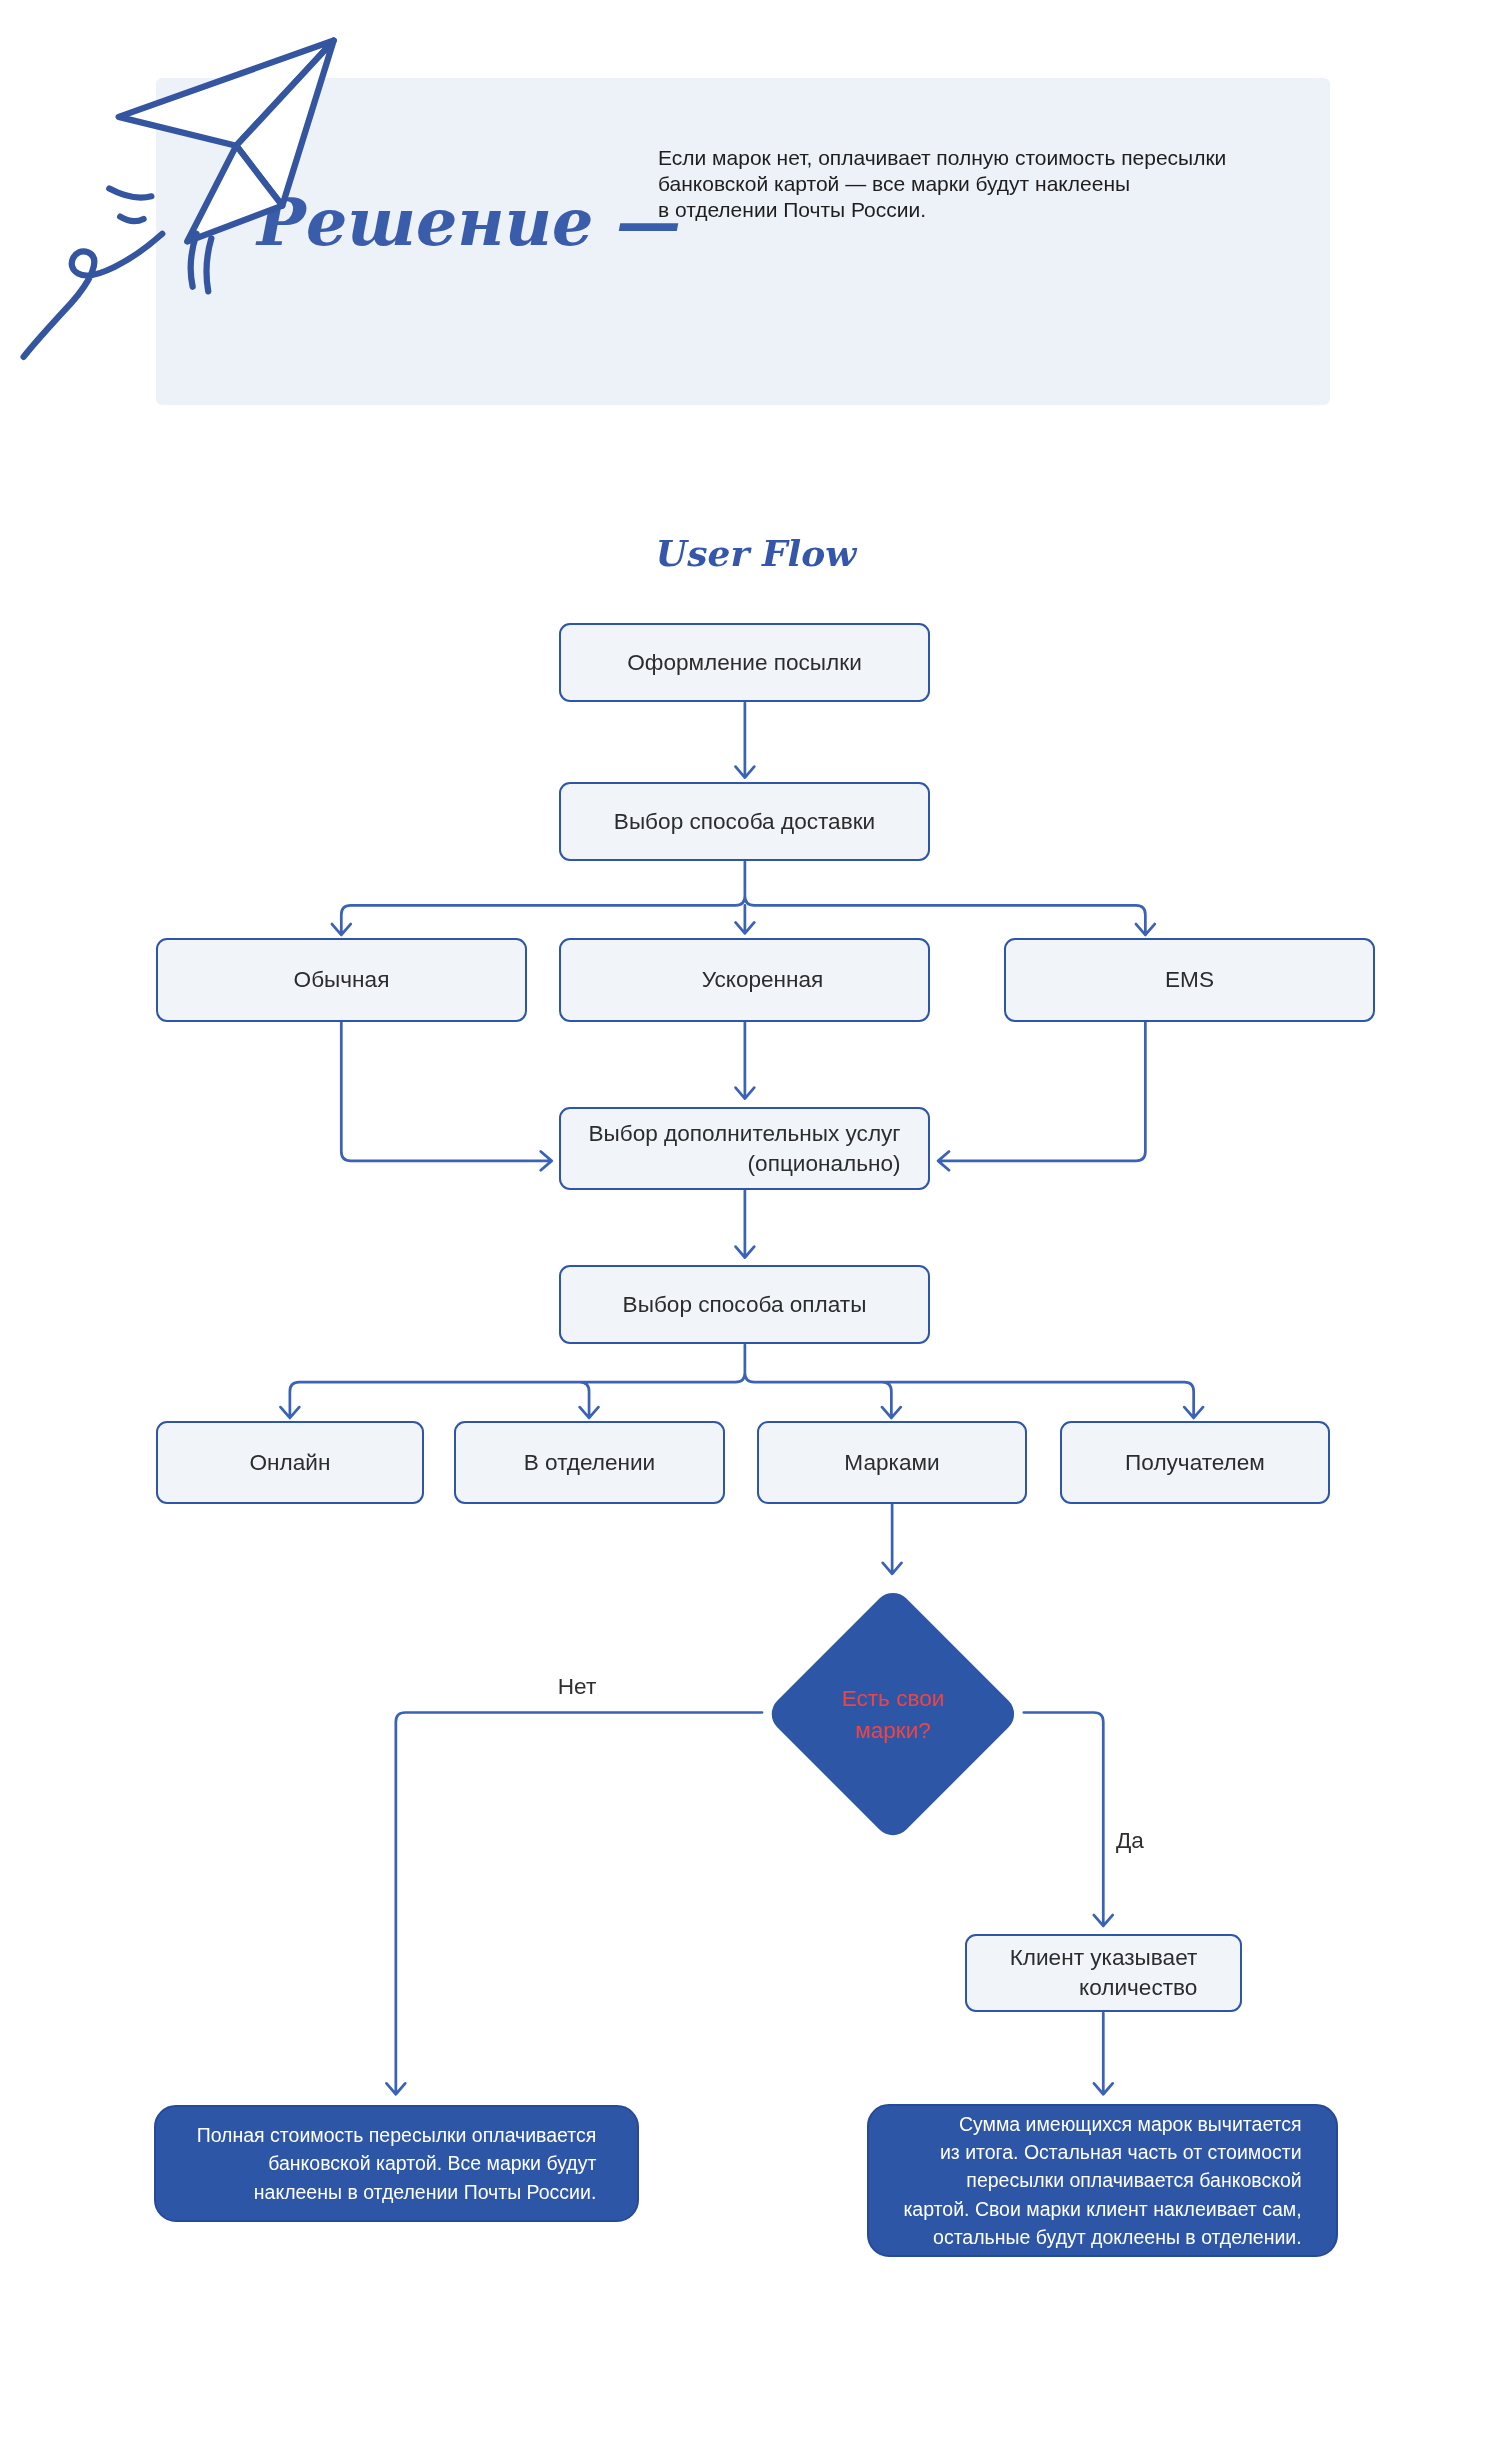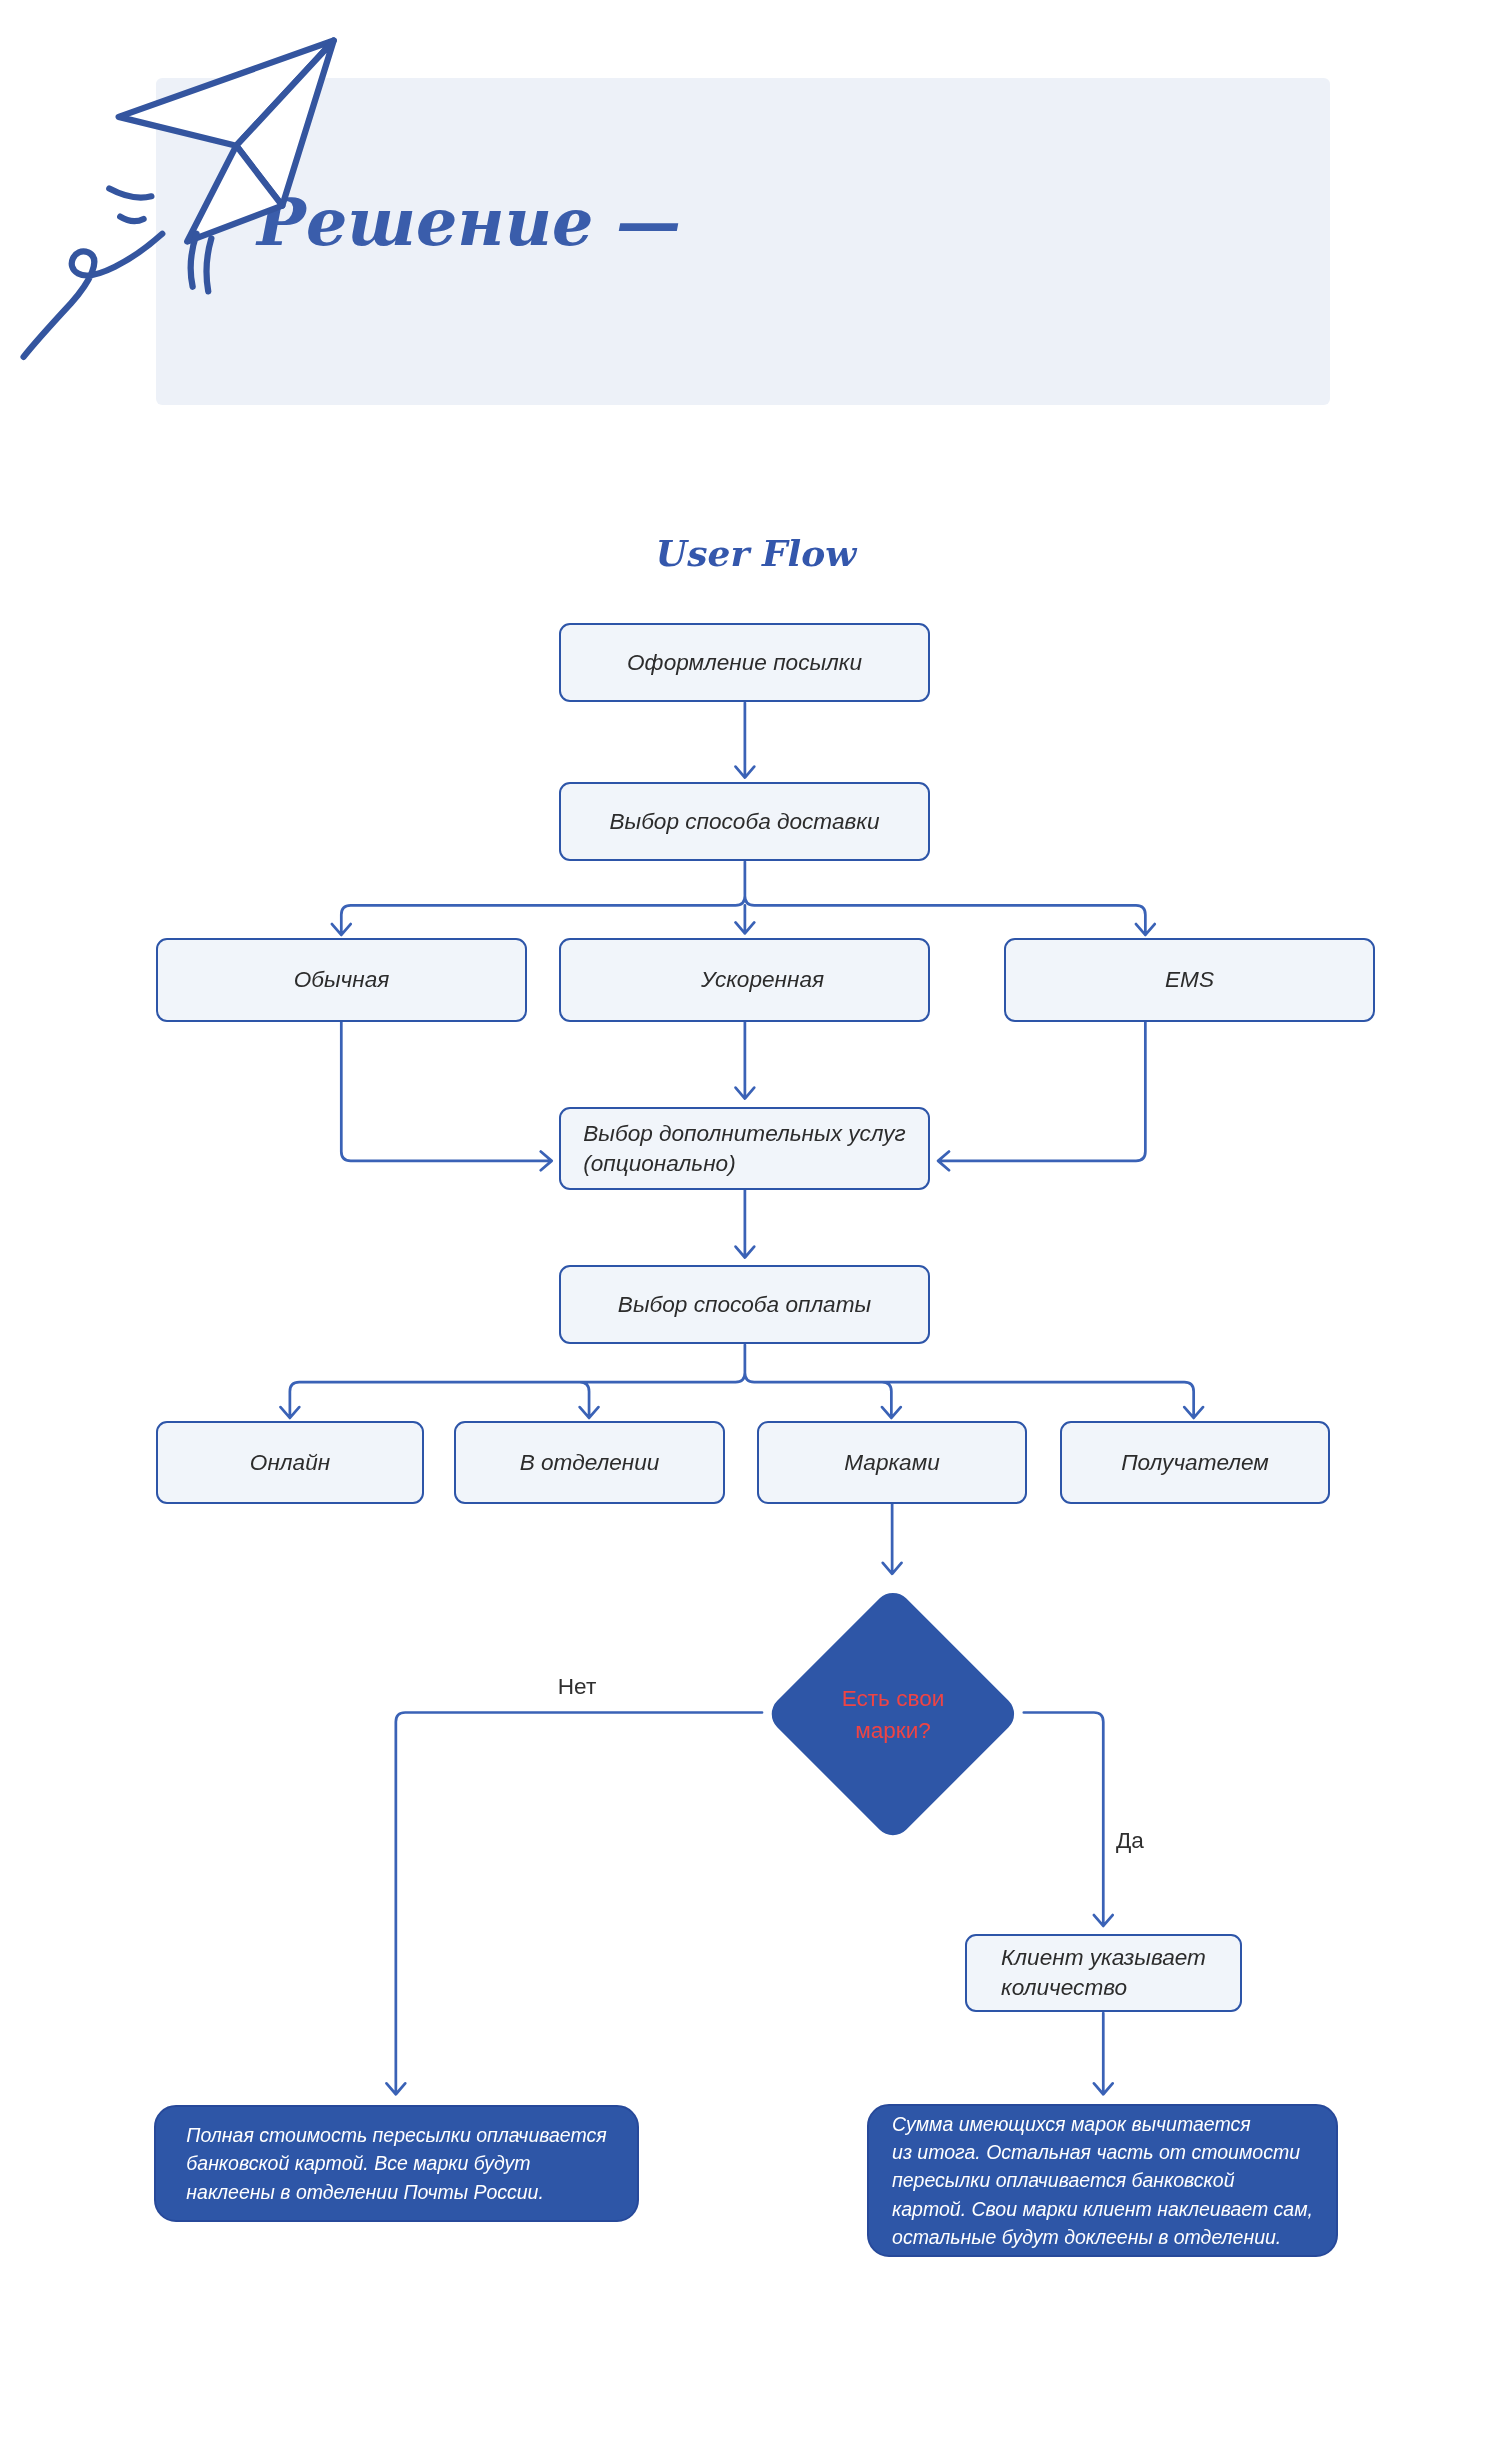--- a/index.html
+++ b/index.html
@@ -14,23 +14,23 @@
         font-size:65px;line-height:1.1;color:#3a5dab;white-space:nowrap;}
   .intro{left:658px;top:145px;width:592px;color:#1e1e1e;font-size:21px;line-height:1.23;}
   .intro p{margin:0 0 12.5px 0;white-space:pre-line;}
 
   
   .userflow-title{left:592px;top:524px;width:312px;height:55px;margin:8px;text-align:center;
         font-family:"DejaVu Serif","Liberation Serif",serif;font-style:italic;font-weight:700;
         font-size:36px;color:#3457ac;}
 
   
-  .node{display:flex;align-items:center;justify-content:center;text-align:left;
+  .node{display:flex;align-items:center;justify-content:center;text-align:right;
         background:#f1f5fa;border:2.3px solid #2d55a8;border-radius:11px;
-        color:#2c2c2c;font-size:22.6px;line-height:1.32;white-space:pre-line;z-index:3;font-style:italic;}
+        color:#2c2c2c;font-size:22.6px;line-height:1.32;white-space:pre-line;z-index:3;}
   .result{background:#2e56a7;border:2.3px solid #27499a;border-radius:22px;color:#ffffff;
         font-size:19.5px;line-height:1.45;padding:4.7px 11px;}
   .diamond-label{display:flex;align-items:center;justify-content:center;text-align:center;
         color:#ef4444;font-size:22.6px;line-height:1.38;white-space:pre-line;z-index:4;background:transparent;}
   .branch-label{color:#2f2f2f;font-size:22.6px;z-index:4;}
 
   svg{position:absolute;}
   .connectors{left:0;top:0;z-index:2;}
   .plane{left:0;top:0;z-index:2;}
   .stroke{stroke:#3a62b6;stroke-width:3.5;fill:none;stroke-linecap:round;stroke-linejoin:round;}
@@ -50,20 +50,23 @@
     <path class="plane-line" fill="none" stroke-width="7" d="M140,242 Q170,258 194,252"></path>
     <path class="plane-line" fill="none" stroke-width="7" d="M154,278 Q170,288 184,281"></path>
     <path class="plane-line" fill="none" stroke-width="7" d="M252,300 Q240,336 247,368"></path>
     <path class="plane-line" fill="none" stroke-width="7" d="M271,306 Q261,340 267,374"></path>
     <path class="plane-line" fill="none" stroke-width="7" d="M208,300 C170,334 120,362 100,351 C83,342 95,317 113,324 C131,332 115,362 91,389 C66,416 44,440 30,458"></path>
   </svg>
 
   <h1 class="abs solution-title">Решение —</h1>
 
   <div class="abs intro">
+    <p>Если марок нет, оплачивает полную стоимость пересылки
+банковской картой — все марки будут наклеены
+в отделении Почты России.</p>
   </div>
 
   <h2 class="abs userflow-title">User Flow</h2>
 
   <svg class="connectors" width="1496" height="2462" viewBox="0 0 1920 3160">
     <path class="stroke" d="M956,902 V996 M944,984 L956,998 L968,984"></path>
     <path class="stroke" d="M956,1106 V1150
              M438,1200 V1174 Q438,1162 450,1162 H944 Q956,1162 956,1150
              M956,1150 Q956,1162 968,1162 H1458 Q1470,1162 1470,1174 V1200
              M956,1162 V1198

